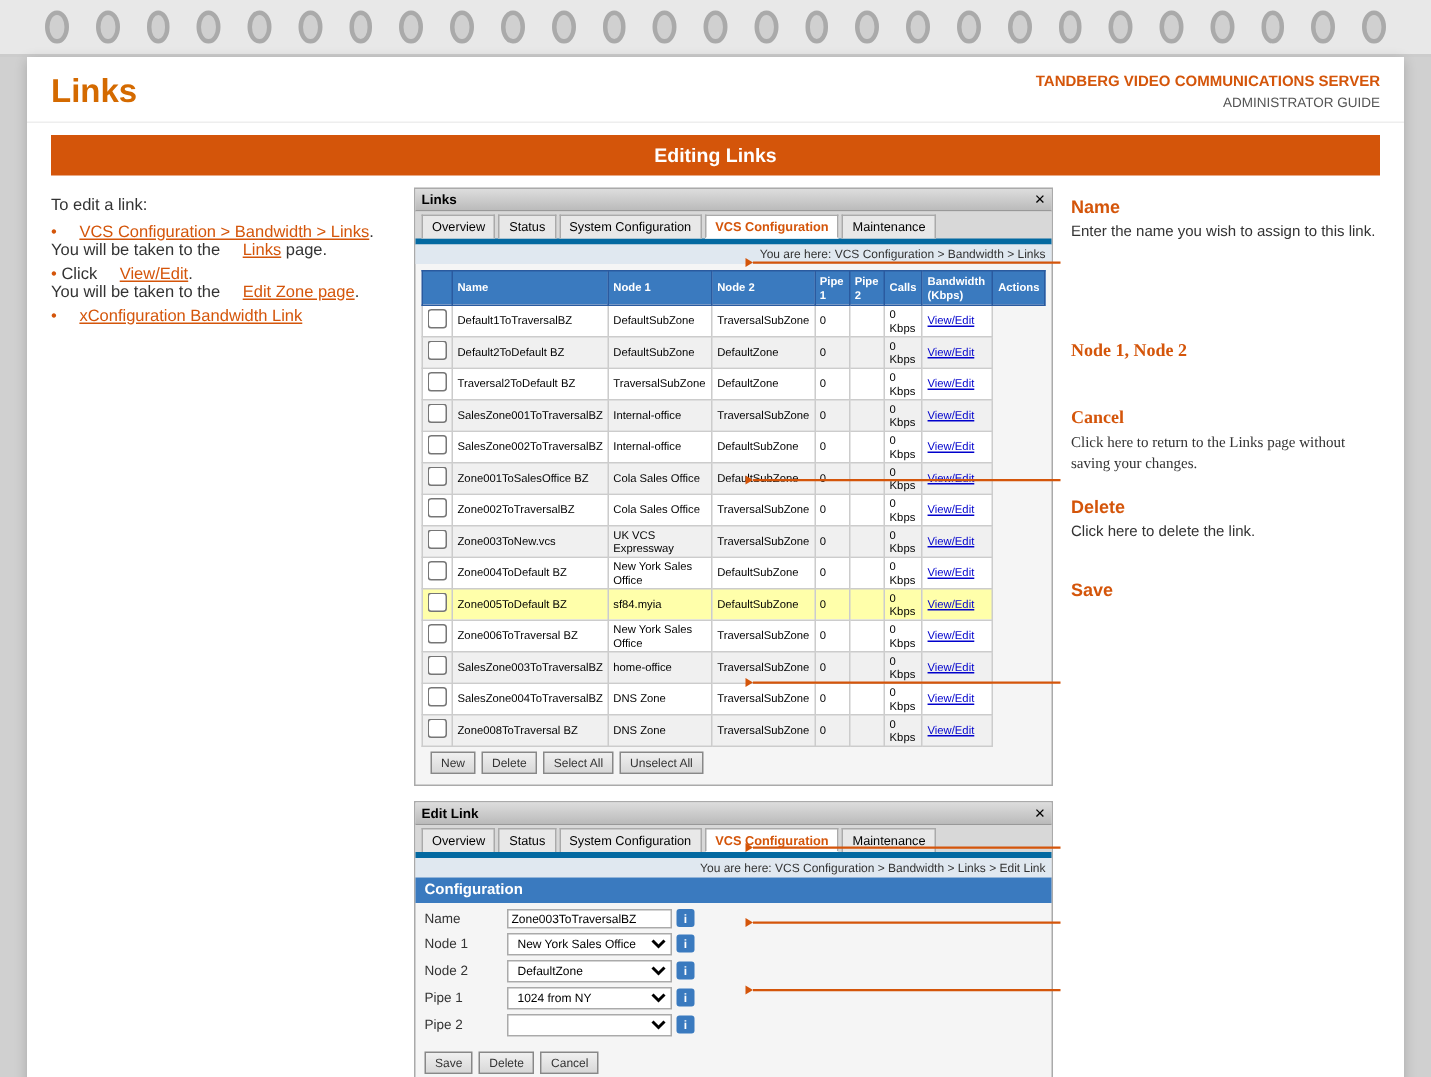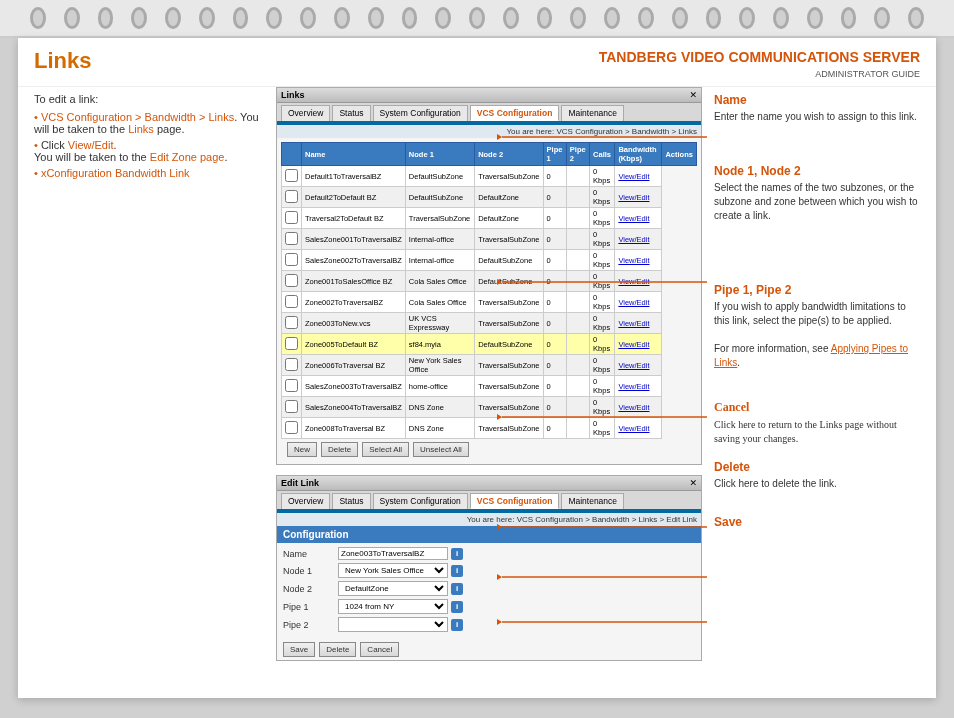--- a/index.html
+++ b/index.html
@@ -59,21 +59,21 @@
       color: #d46a00;
       font-weight: bold;
     }
     .header-right {
       text-align: right;
       font-size: 9px;
       color: #555;
       line-height: 1.4;
     }
     .header-right .brand {
-      font-size: 14px;
+      font-size: 10px;
       font-weight: bold;
       color: #333;
       margin-left: 48px;
     }
     .header-right .brand span {
       color: #d4550a;
       font-weight: bold;
     }
 
     
@@ -101,21 +101,23 @@
       font-size: 11px;
       color: #333;
       padding-top: 6px;
     }
     .left-col .edit-label {
       font-size: 11px;
       margin-bottom: 6px;
     }
     .left-col a {
       color: #d4550a;
+      text-decoration: underline;
       font-size: 11px;
+      margin-left: 12px;
     }
     .left-col ul {
       list-style: none;
       padding: 0;
     }
     .left-col ul li {
       margin-bottom: 4px;
     }
     .left-col ul li::before {
       content: "• ";
@@ -347,20 +349,21 @@
     <h1 class="page-title">Links</h1>
     <div class="header-right">
       <div class="brand">
         <span>TANDBERG</span>
         <span>VIDEO COMMUNICATIONS SERVER</span>
       </div>
       <div>ADMINISTRATOR GUIDE</div>
     </div>
   </div>
 
+  <div class="orange-banner">Editing Links</div>
 
   <div class="content-area">
 
     <div class="left-col">
       <div class="edit-label">To edit a link:</div>
       <ul>
         <li>
           <a>VCS Configuration &gt; Bandwidth &gt; Links</a>.
           You will be taken to the <a>Links</a> page.
         </li>
@@ -482,20 +485,30 @@
                   <tr>
                     <td><input type="checkbox" style=""></td>
                     <td>Zone003ToNew.vcs</td>
                     <td>UK VCS Expressway</td>
                     <td>TraversalSubZone</td>
                     <td>0</td>
                     <td></td>
                     <td>0 Kbps</td>
                     <td><a href="#" class="link-action">View/Edit</a></td>
                   </tr>
+                  <tr>
+                    <td><input type="checkbox" style=""></td>
+                    <td>Zone004ToDefault BZ</td>
+                    <td>New York Sales Office</td>
+                    <td>DefaultSubZone</td>
+                    <td>0</td>
+                    <td></td>
+                    <td>0 Kbps</td>
+                    <td><a href="#" class="link-action">View/Edit</a></td>
+                  </tr>
                   <tr class="highlighted-row">
                     <td><input type="checkbox" style=""></td>
                     <td>Zone005ToDefault BZ</td>
                     <td>sf84.myia</td>
                     <td>DefaultSubZone</td>
                     <td>0</td>
                     <td></td>
                     <td>0 Kbps</td>
                     <td><a href="#" class="link-action">View/Edit</a></td>
                   </tr>
@@ -647,32 +660,24 @@
 
           <line x1="-200" y1="535" x2="5" y2="535" stroke="#d4550a" stroke-width="1.5"></line>
           <polygon points="-205,532 -200,535 -205,538" fill="#d4550a"></polygon>
         </svg>
 
         <div class="annotation-block" style="margin-top:6px;">
           <div class="annotation-title">Name</div>
           <div class="annotation-text">Enter the name you wish to assign to this link.</div>
         </div>
 
-        <div class="annotation-block" style="margin-top:40px;">
+        <div class="annotation-block" style="margin-top:64px;font-family:Liberation Serif, serif;">
           <div class="annotation-title">Node 1, Node 2</div>
-          <div class="annotation-text">Select the names of the two subzones, or the subzone and zone between which you wish to create a link.</div>
         </div>
 
-        <div class="annotation-block" style="margin-top:60px;">
-          <div class="annotation-title">Pipe 1, Pipe 2</div>
-          <div class="annotation-text">
-            If you wish to apply bandwidth limitations to this link, select the pipe(s) to be applied.<br><br>
-            For more information, see <a>Applying Pipes to Links</a>.
-          </div>
-        </div>
 
         <div class="annotation-block" style="margin-top:30px;font-family:Liberation Serif, serif;">
           <div class="annotation-title">Cancel</div>
           <div class="annotation-text">Click here to return to the Links page without saving your changes.</div>
         </div>
 
         <div class="annotation-block" style="margin-top:10px;">
           <div class="annotation-title">Delete</div>
           <div class="annotation-text">Click here to delete the link.</div>
         </div>

